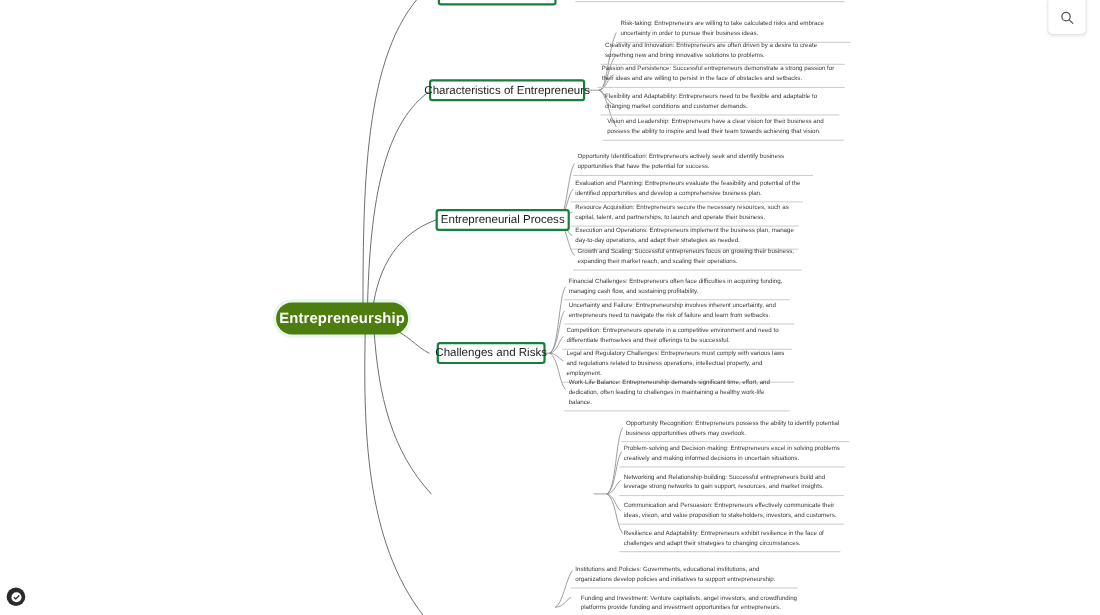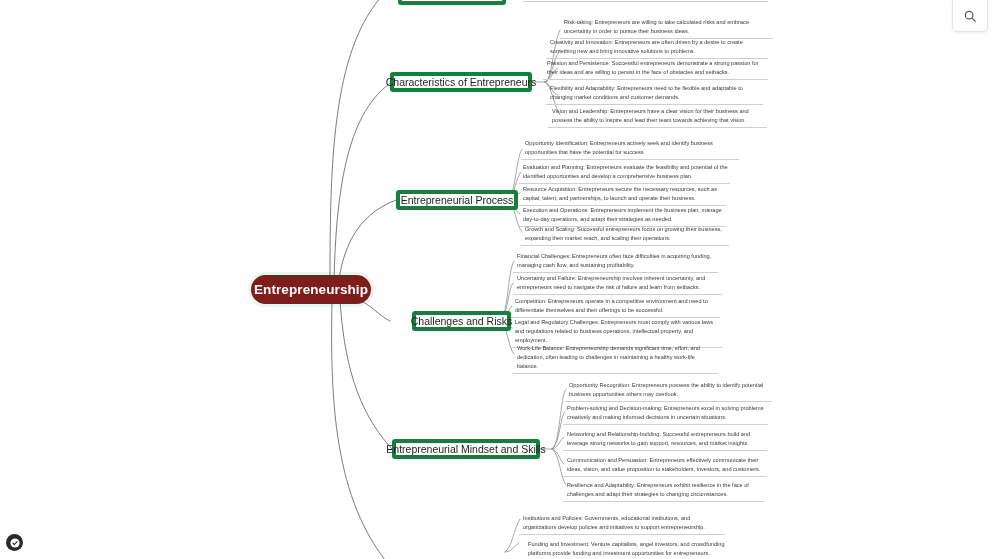--- a/index.html
+++ b/index.html
@@ -18,37 +18,37 @@
   #edges {
     position: absolute; left: 0; top: 0;
     width: 1000px; height: 559px;
     pointer-events: none;
   }
 
   
   .root-node {
     position: absolute;
     display: flex; align-items: center; justify-content: center;
-    background: #7f1d1d;
+    background: #4d7c0f;
     color: #ffffff;
     border-radius: 999px;
     font-size: 13.5px;
     font-weight: 600;
     letter-spacing: .1px;
     white-space: nowrap;
     box-shadow: 0 0 0 3px rgba(25,175,75,.10);
     z-index: 6;
   }
 
   
   .branch-box {
     position: absolute;
     display: flex; align-items: center; justify-content: center;
     background: #ffffff;
-    border: 4px solid #15803d;
+    border: 2px solid #15803d;
     border-radius: 3px;
     color: #1d1d1d;
     font-size: 10.5px;
     white-space: nowrap;
     padding: 0 10px;
     z-index: 5;
   }
 
   
   .leaf {
@@ -185,43 +185,40 @@
   <div class="leaf" style="left:519px; top:185px; width:207px;">
     <span>Resource Acquisition: Entrepreneurs secure the necessary resources, such as capital, talent, and partnerships, to launch and operate their business.</span>
   </div>
   <div class="leaf" style="left:519px; top:206px; width:207px;">
     <span>Execution and Operations: Entrepreneurs implement the business plan, manage day-to-day operations, and adapt their strategies as needed.</span>
   </div>
   <div class="leaf" style="left:521px; top:225px; width:208px;">
     <span>Growth and Scaling: Successful entrepreneurs focus on growing their business, expanding their market reach, and scaling their operations.</span>
   </div>
 
-  <div class="branch-box" style="left:412px; top:311px; width:99px; height:20px;">
+  <div class="branch-box" style="left:397px; top:311px; width:99px; height:20px;">
     <span>Challenges and Risks</span>
   </div>
 
   <div class="leaf" style="left:513px; top:252px; width:205px;">
     <span>Financial Challenges: Entrepreneurs often face difficulties in acquiring funding, managing cash flow, and sustaining profitability.</span>
   </div>
   <div class="leaf" style="left:513px; top:274px; width:209px;">
     <span>Uncertainty and Failure: Entrepreneurship involves inherent uncertainty, and entrepreneurs need to navigate the risk of failure and learn from setbacks.</span>
   </div>
   <div class="leaf" style="left:511px; top:297px; width:209px;">
     <span>Competition: Entrepreneurs operate in a competitive environment and need to differentiate themselves and their offerings to be successful.</span>
   </div>
   <div class="leaf" style="left:511px; top:318px; width:211px;">
     <span>Legal and Regulatory Challenges: Entrepreneurs must comply with various laws and regulations related to business operations, intellectual property, and employment.</span>
   </div>
   <div class="leaf" style="left:513px; top:344px; width:205px;">
     <span>Work-Life Balance: Entrepreneurship demands significant time, effort, and dedication, often leading to challenges in maintaining a healthy work-life balance.</span>
   </div>
 
-  <div class="branch-box" style="left:392px; top:439px; width:148px; height:20px;">
-    <span>Entrepreneurial Mindset and Skills</span>
-  </div>
 
   <div class="leaf" style="left:565px; top:381px; width:207px;">
     <span>Opportunity Recognition: Entrepreneurs possess the ability to identify potential business opportunities others may overlook.</span>
   </div>
   <div class="leaf" style="left:563px; top:404px; width:205px;">
     <span>Problem-solving and Decision-making: Entrepreneurs excel in solving problems creatively and making informed decisions in uncertain situations.</span>
   </div>
   <div class="leaf" style="left:563px; top:430px; width:204px;">
     <span>Networking and Relationship-building: Successful entrepreneurs build and leverage strong networks to gain support, resources, and market insights.</span>
   </div>

